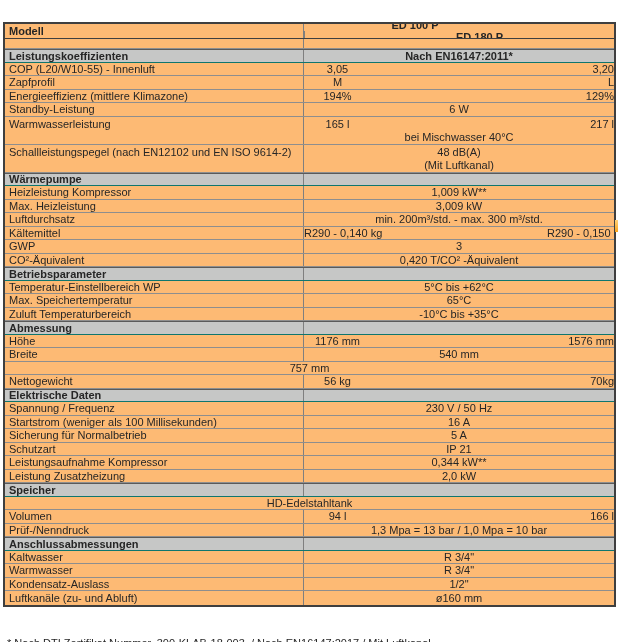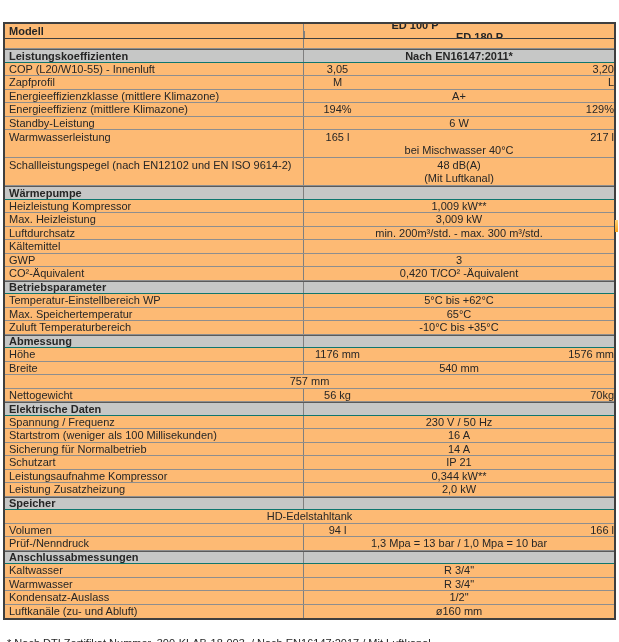--- a/index.html
+++ b/index.html
@@ -121,28 +121,20 @@
       </div>
       <div class="row dual">
         <div class="label">Zapfprofil</div>
         <div class="vals">
           <div class="vline">
             <span class="v1">M</span>
             <span class="v2">L</span>
           </div>
         </div>
       </div>
-      <div class="row span">
-        <div class="label">Energieeffizienzklasse (mittlere Klimazone)</div>
-        <div class="vals">
-          <div class="vline">
-            <span class="vspan">A+</span>
-          </div>
-        </div>
-      </div>
       <div class="row dual">
         <div class="label">Energieeffizienz (mittlere Klimazone)</div>
         <div class="vals">
           <div class="vline">
             <span class="v1">194%</span>
             <span class="v2">129%</span>
           </div>
         </div>
       </div>
       <div class="row span">
@@ -199,20 +191,26 @@
       <div class="row span">
         <div class="label">Luftdurchsatz</div>
         <div class="vals">
           <div class="vline">
             <span class="vspan">min. 200m³/std. - max. 300 m³/std.</span>
           </div>
         </div>
       </div>
       <div class="row dual">
         <div class="label">Kältemittel</div>
+        <div class="vals">
+          <div class="vline">
+            <span class="v1">R290 - 0,140 kg</span>
+            <span class="v2">R290 - 0,150 kg</span>
+          </div>
+        </div>
       </div>
       <div class="row span">
         <div class="label">GWP</div>
         <div class="vals">
           <div class="vline">
             <span class="vspan">3</span>
           </div>
         </div>
       </div>
       <div class="row span">
@@ -305,21 +303,21 @@
         <div class="vals">
           <div class="vline">
             <span class="vspan">16 A</span>
           </div>
         </div>
       </div>
       <div class="row span">
         <div class="label">Sicherung für Normalbetrieb</div>
         <div class="vals">
           <div class="vline">
-            <span class="vspan">14 A</span>
+            <span class="vspan">5 A</span>
           </div>
         </div>
       </div>
       <div class="row span">
         <div class="label">Schutzart</div>
         <div class="vals">
           <div class="vline">
             <span class="vspan">IP 21</span>
           </div>
         </div>

